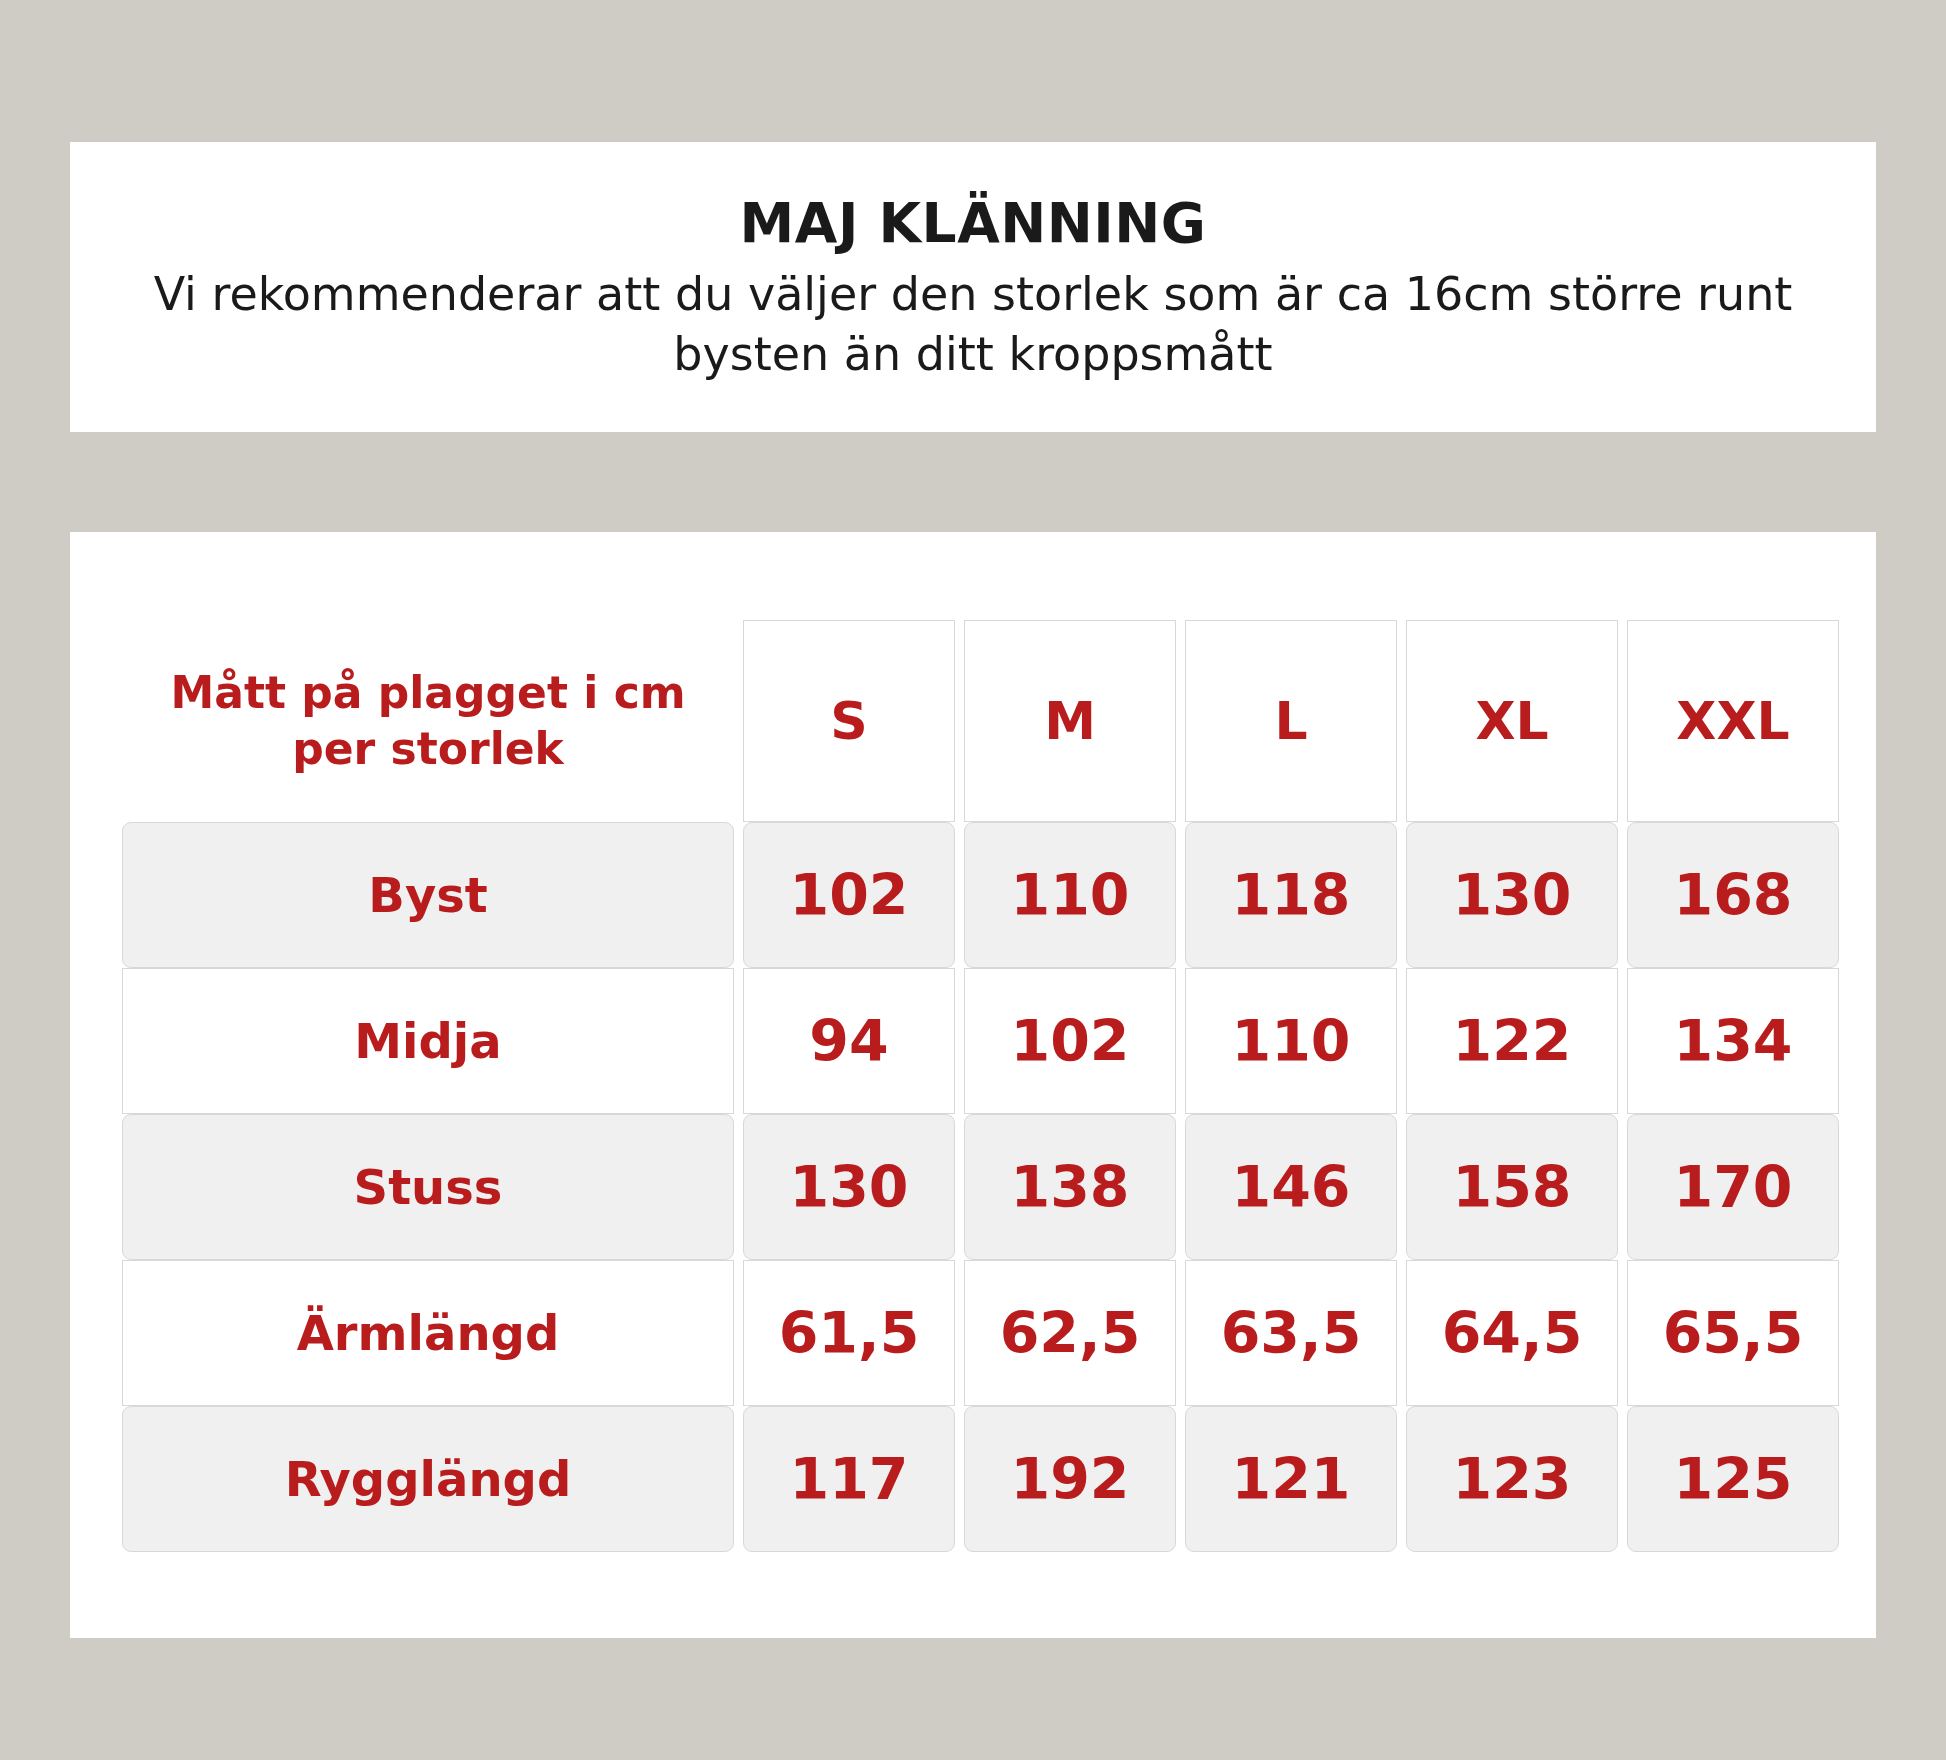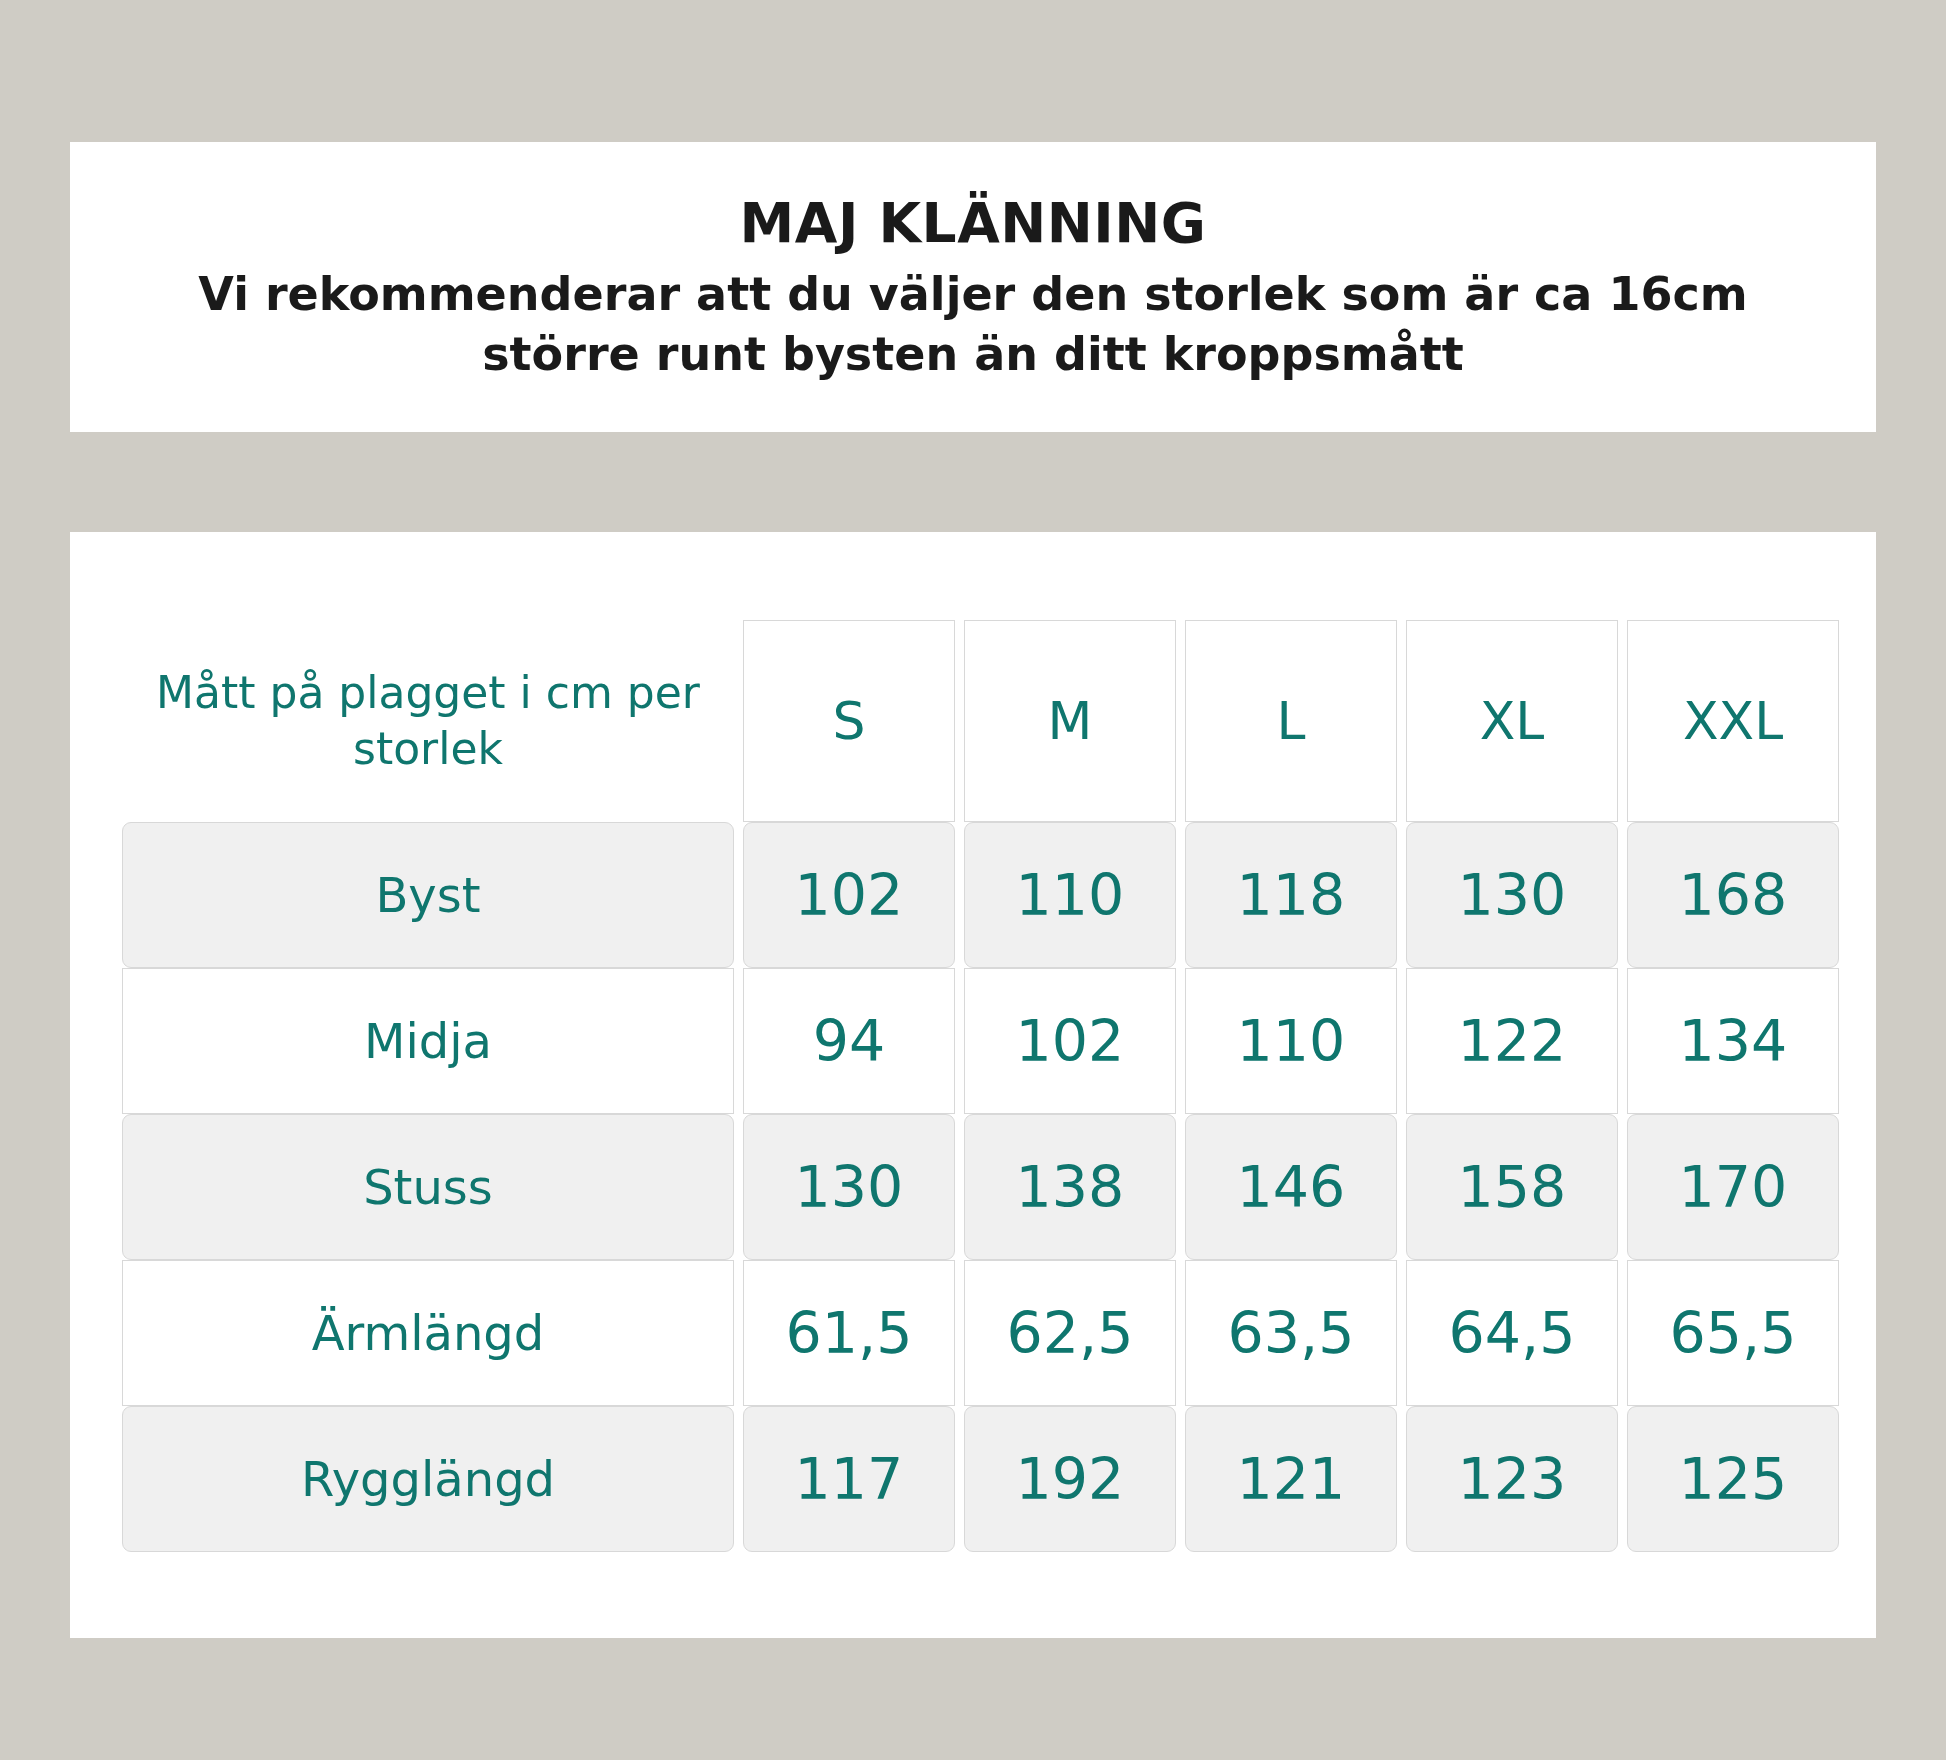--- a/index.html
+++ b/index.html
@@ -40,21 +40,21 @@
     font-size: 55px;
     font-weight: bold;
     color: #1a1a1a;
     letter-spacing: 0.5px;
     line-height: 1.22;
     text-align: center;
     margin-bottom: 8px;
   }
   .header-sub {
     font-size: 46px;
-    font-weight: bold;
+    font-weight: normal;
     color: #1a1a1a;
     line-height: 1.3;
     text-align: center;
     max-width: 1700px;
   }
 
   
   .table-card {
     position: absolute;
     left: 70px;
@@ -75,22 +75,22 @@
     table-layout: fixed;
   }
 
   table.size-table td,
   table.size-table th {
     padding: 0;
     margin: 0;
     border: 1px solid #d8d8d8;
     text-align: center;
     vertical-align: middle;
-    font-weight: normal;
-    color: #0f766e;
+    font-weight: bold;
+    color: #b91c1c;
   }
 
   
   col.c-label { width: 612px; }
   col.c-size  { width: 212px; }
 
   
   th.head-label {
     border: none !important;
     text-align: left;

